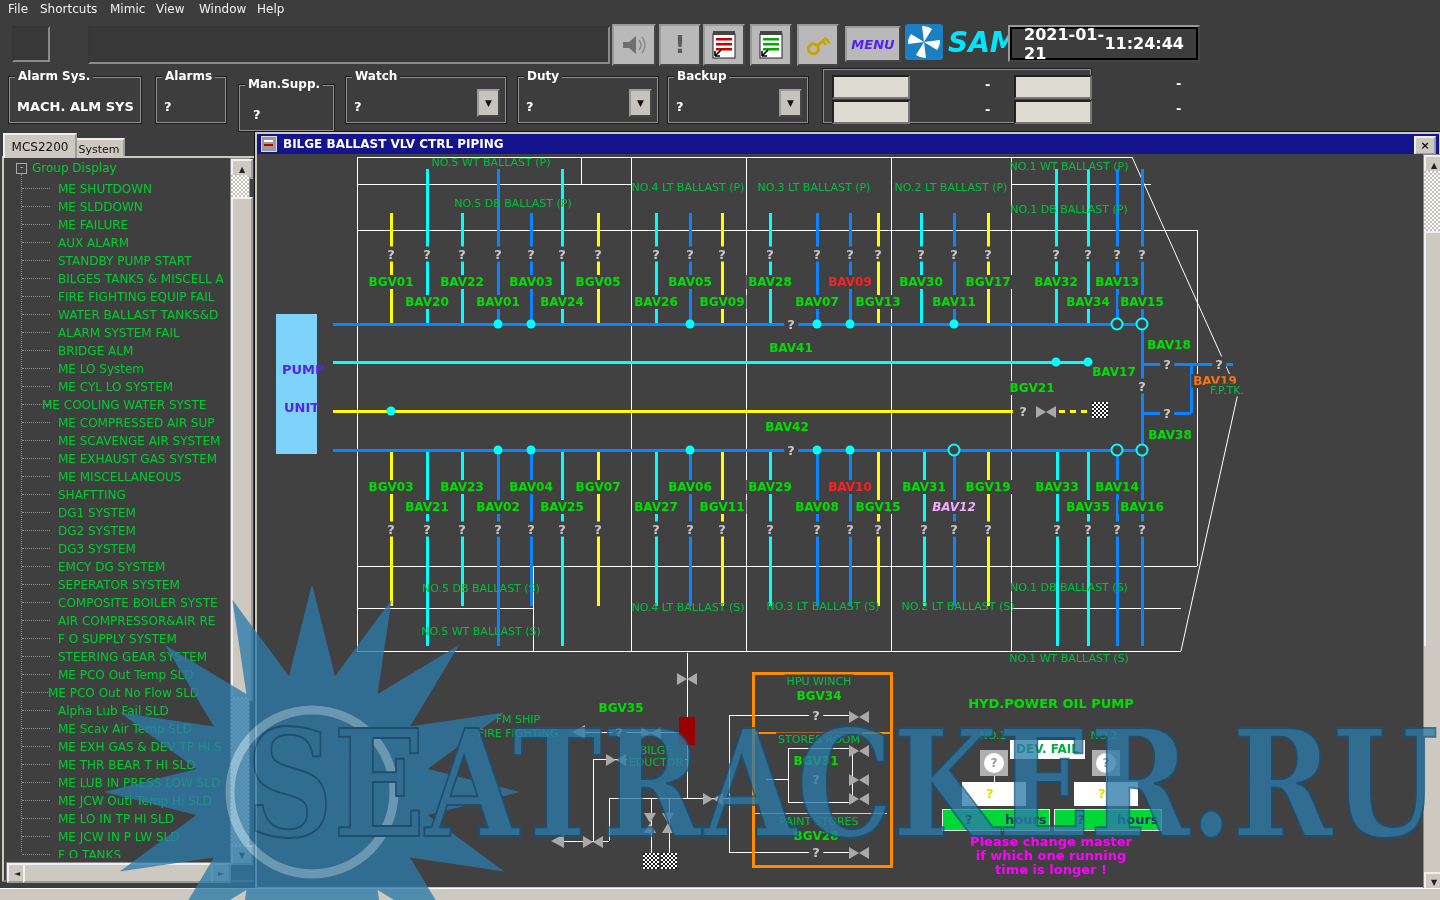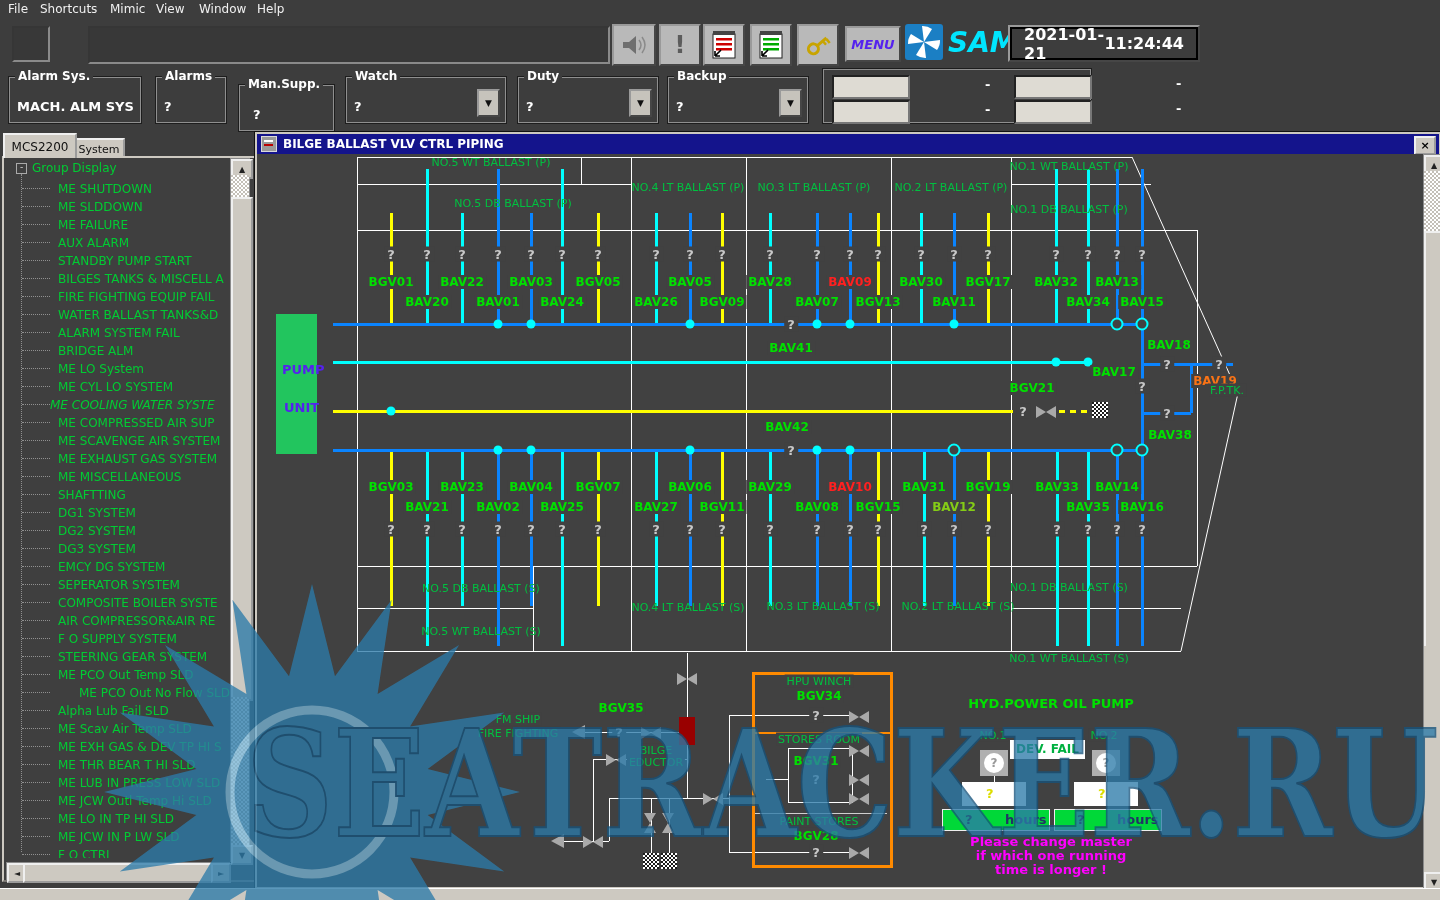--- a/index.html
+++ b/index.html
@@ -199,21 +199,21 @@
         <div class="abs titem" style="left: 54px; top: 150px; width: 172px; height: 15px;">WATER BALLAST TANKS&amp;D</div>
         <div class="abs dotted-h" style="left: 18px; top: 174px; width: 28px; height: 0px;"></div>
         <div class="abs titem" style="left: 54px; top: 168px; width: 172px; height: 15px;">ALARM SYSTEM FAIL</div>
         <div class="abs dotted-h" style="left: 18px; top: 192px; width: 28px; height: 0px;"></div>
         <div class="abs titem" style="left: 54px; top: 186px; width: 172px; height: 15px;">BRIDGE ALM</div>
         <div class="abs dotted-h" style="left: 18px; top: 210px; width: 28px; height: 0px;"></div>
         <div class="abs titem" style="left: 54px; top: 204px; width: 172px; height: 15px;">ME LO System</div>
         <div class="abs dotted-h" style="left: 18px; top: 228px; width: 28px; height: 0px;"></div>
         <div class="abs titem" style="left: 54px; top: 222px; width: 172px; height: 15px;">ME CYL LO SYSTEM</div>
         <div class="abs dotted-h" style="left: 18px; top: 246px; width: 28px; height: 0px;"></div>
-        <div class="abs titem" style="left: 46px; top: 240px; width: 172px; height: 15px; font-style: italic;">ME COOLING WATER SYSTE</div>
+        <div class="abs titem" style="left: 38px; top: 240px; width: 172px; height: 15px;">ME COOLING WATER SYSTE</div>
         <div class="abs dotted-h" style="left: 18px; top: 264px; width: 28px; height: 0px;"></div>
         <div class="abs titem" style="left: 54px; top: 258px; width: 172px; height: 15px;">ME COMPRESSED AIR SUP</div>
         <div class="abs dotted-h" style="left: 18px; top: 282px; width: 28px; height: 0px;"></div>
         <div class="abs titem" style="left: 54px; top: 276px; width: 172px; height: 15px;">ME SCAVENGE AIR SYSTEM</div>
         <div class="abs dotted-h" style="left: 18px; top: 300px; width: 28px; height: 0px;"></div>
         <div class="abs titem" style="left: 54px; top: 294px; width: 172px; height: 15px;">ME EXHAUST GAS SYSTEM</div>
         <div class="abs dotted-h" style="left: 18px; top: 318px; width: 28px; height: 0px;"></div>
         <div class="abs titem" style="left: 54px; top: 312px; width: 172px; height: 15px;">ME MISCELLANEOUS</div>
         <div class="abs dotted-h" style="left: 18px; top: 336px; width: 28px; height: 0px;"></div>
         <div class="abs titem" style="left: 54px; top: 330px; width: 172px; height: 15px;">SHAFTTING</div>
@@ -231,39 +231,39 @@
         <div class="abs titem" style="left: 54px; top: 438px; width: 172px; height: 15px;">COMPOSITE BOILER SYSTE</div>
         <div class="abs dotted-h" style="left: 18px; top: 462px; width: 28px; height: 0px;"></div>
         <div class="abs titem" style="left: 54px; top: 456px; width: 172px; height: 15px;">AIR COMPRESSOR&amp;AIR RE</div>
         <div class="abs dotted-h" style="left: 18px; top: 480px; width: 28px; height: 0px;"></div>
         <div class="abs titem" style="left: 54px; top: 474px; width: 172px; height: 15px;">F O SUPPLY SYSTEM</div>
         <div class="abs dotted-h" style="left: 18px; top: 498px; width: 28px; height: 0px;"></div>
         <div class="abs titem" style="left: 54px; top: 492px; width: 172px; height: 15px;">STEERING GEAR SYSTEM</div>
         <div class="abs dotted-h" style="left: 18px; top: 516px; width: 28px; height: 0px;"></div>
         <div class="abs titem" style="left: 54px; top: 510px; width: 172px; height: 15px;">ME PCO Out Temp SLD</div>
         <div class="abs dotted-h" style="left: 18px; top: 534px; width: 28px; height: 0px;"></div>
-        <div class="abs titem" style="left: 54px; top: 528px; width: 172px; height: 15px; text-align: right;">ME PCO Out No Flow SLD</div>
+        <div class="abs titem" style="left: 44px; top: 528px; width: 172px; height: 15px;">ME PCO Out No Flow SLD</div>
         <div class="abs dotted-h" style="left: 18px; top: 552px; width: 28px; height: 0px;"></div>
         <div class="abs titem" style="left: 54px; top: 546px; width: 172px; height: 15px;">Alpha Lub Fail SLD</div>
         <div class="abs dotted-h" style="left: 18px; top: 570px; width: 28px; height: 0px;"></div>
         <div class="abs titem" style="left: 54px; top: 564px; width: 172px; height: 15px;">ME Scav Air Temp SLD</div>
         <div class="abs dotted-h" style="left: 18px; top: 588px; width: 28px; height: 0px;"></div>
         <div class="abs titem" style="left: 54px; top: 582px; width: 172px; height: 15px;">ME EXH GAS &amp; DEV TP HI S</div>
         <div class="abs dotted-h" style="left: 18px; top: 606px; width: 28px; height: 0px;"></div>
         <div class="abs titem" style="left: 54px; top: 600px; width: 172px; height: 15px;">ME THR BEAR T HI SLD</div>
         <div class="abs dotted-h" style="left: 18px; top: 624px; width: 28px; height: 0px;"></div>
         <div class="abs titem" style="left: 54px; top: 618px; width: 172px; height: 15px;">ME LUB IN PRESS LOW SLD</div>
         <div class="abs dotted-h" style="left: 18px; top: 642px; width: 28px; height: 0px;"></div>
         <div class="abs titem" style="left: 54px; top: 636px; width: 172px; height: 15px;">ME JCW Outl Temp Hi SLD</div>
         <div class="abs dotted-h" style="left: 18px; top: 660px; width: 28px; height: 0px;"></div>
         <div class="abs titem" style="left: 54px; top: 654px; width: 172px; height: 15px;">ME LO IN TP HI SLD</div>
         <div class="abs dotted-h" style="left: 18px; top: 678px; width: 28px; height: 0px;"></div>
         <div class="abs titem" style="left: 54px; top: 672px; width: 172px; height: 15px;">ME JCW IN P LW SLD</div>
         <div class="abs dotted-h" style="left: 18px; top: 696px; width: 28px; height: 0px;"></div>
-        <div class="abs titem" style="left: 54px; top: 690px; width: 172px; height: 15px;">F O CTRL</div>
+        <div class="abs titem" style="left: 54px; top: 690px; width: 172px; height: 15px;">F O TANKS</div>
       </div>
 
     <div class="abs sb" style="left:226px;top:0px;width:18px;height:702px;">
       <div class="abs sbtn" style="left:0;top:0;width:18px;height:16px;">▲</div>
       <div class="abs strack" style="left:0;top:16px;width:18px;height:22px;"></div>
       <div class="abs sthumb" style="left:0;top:38px;width:18px;height:500px;"></div>
       <div class="abs strack" style="left:0;top:538px;width:18px;height:148px;"></div>
       <div class="abs sbtn" style="left:0;top:686px;width:18px;height:16px;">▼</div>
     </div>
 
@@ -296,21 +296,21 @@
         <div class="abs wline" style="left: 374px; top: 3px; width: 1px; height: 494px;"></div>
         <div class="abs wline" style="left: 489px; top: 3px; width: 1px; height: 494px;"></div>
         <div class="abs wline" style="left: 634px; top: 3px; width: 1px; height: 494px;"></div>
         <div class="abs wline" style="left: 754px; top: 3px; width: 1px; height: 494px;"></div>
         <div class="abs wline" style="left: 940px; top: 76px; width: 1px; height: 336px;"></div>
         <div class="abs wline" style="left: 324px; top: 3px; width: 1px; height: 27px;"></div>
         <div class="abs wline" style="left: 276px; top: 412px; width: 1px; height: 85px;"></div>
         <div class="abs " style="left: 844px; top: -3px; width: 160px; height: 510px; z-index: 1;"><svg width="160" height="510">
             <polyline points="31,6 137,242 80,500" fill="none" stroke="#fff" stroke-width="1"></polyline>
           </svg></div>
-        <div class="abs " style="left: 19px; top: 160px; width: 41px; height: 140px; background: #22c55e;">
+        <div class="abs " style="left: 19px; top: 160px; width: 41px; height: 140px; background: #7dd3fc;">
           <div style="position:absolute;left:6px;top:48px;color:#5522ee;font-weight:bold;font-size:13px;">PUMP</div>
           <div style="position:absolute;left:8px;top:86px;color:#5522ee;font-weight:bold;font-size:13px;">UNIT</div>
         </div>
         <div class="abs main" style="left: 76px; top: 169px; width: 809px; height: 3px; background: rgb(10, 132, 255);"></div>
         <div class="abs main" style="left: 76px; top: 207px; width: 755px; height: 3px; background: rgb(0, 255, 255);"></div>
         <div class="abs main" style="left: 76px; top: 256px; width: 680px; height: 3px; background: rgb(255, 255, 0);"></div>
         <div class="abs main" style="left: 76px; top: 295px; width: 811px; height: 3px; background: rgb(10, 132, 255);"></div>
         <div class="abs main" style="left: 884px; top: 170px; width: 3px; height: 126px; background: rgb(10, 132, 255);"></div>
         <div class="abs main" style="left: 933px; top: 210px; width: 3px; height: 49px; background: rgb(10, 132, 255);"></div>
         <div class="abs main" style="left: 885px; top: 209px; width: 91px; height: 3px; background: rgb(10, 132, 255);"></div>
@@ -427,21 +427,21 @@
         <div class="abs q" style="left: 465px; top: 375px;">?</div>
         <div class="abs vlbl" style="left: 465px; top: 353px; color: rgb(0, 224, 0);">BGV11</div>
         <div class="abs pipe" style="left: 559px; top: 296px; width: 3px; height: 156px; background: rgb(10, 132, 255);"></div>
         <div class="abs q" style="left: 560px; top: 375px;">?</div>
         <div class="abs vlbl" style="left: 560px; top: 353px; color: rgb(0, 224, 0);">BAV08</div>
         <div class="abs pipe" style="left: 620px; top: 296px; width: 3px; height: 156px; background: rgb(255, 255, 0);"></div>
         <div class="abs q" style="left: 621px; top: 375px;">?</div>
         <div class="abs vlbl" style="left: 621px; top: 353px; color: rgb(0, 224, 0);">BGV15</div>
         <div class="abs pipe" style="left: 696px; top: 296px; width: 3px; height: 156px; background: rgb(10, 132, 255);"></div>
         <div class="abs q" style="left: 697px; top: 375px;">?</div>
-        <div class="abs vlbl" style="left: 697px; top: 353px; color: #84cc16;">BAV12</div>
+        <div class="abs vlbl" style="left: 697px; top: 353px; color: #f0abfc; font-style: italic;">BAV12</div>
         <div class="abs pipe" style="left: 830px; top: 296px; width: 3px; height: 196px; background: rgb(0, 255, 255);"></div>
         <div class="abs q" style="left: 831px; top: 375px;">?</div>
         <div class="abs vlbl" style="left: 831px; top: 353px; color: rgb(0, 224, 0);">BAV35</div>
         <div class="abs pipe" style="left: 884px; top: 296px; width: 3px; height: 196px; background: rgb(10, 132, 255);"></div>
         <div class="abs q" style="left: 885px; top: 375px;">?</div>
         <div class="abs vlbl" style="left: 885px; top: 353px; color: rgb(0, 224, 0);">BAV16</div>
         <div class="abs dot" style="left: 241px; top: 170px;"></div>
         <div class="abs dot" style="left: 274px; top: 170px;"></div>
         <div class="abs dot" style="left: 433px; top: 170px;"></div>
         <div class="abs dot" style="left: 560px; top: 170px;"></div>

